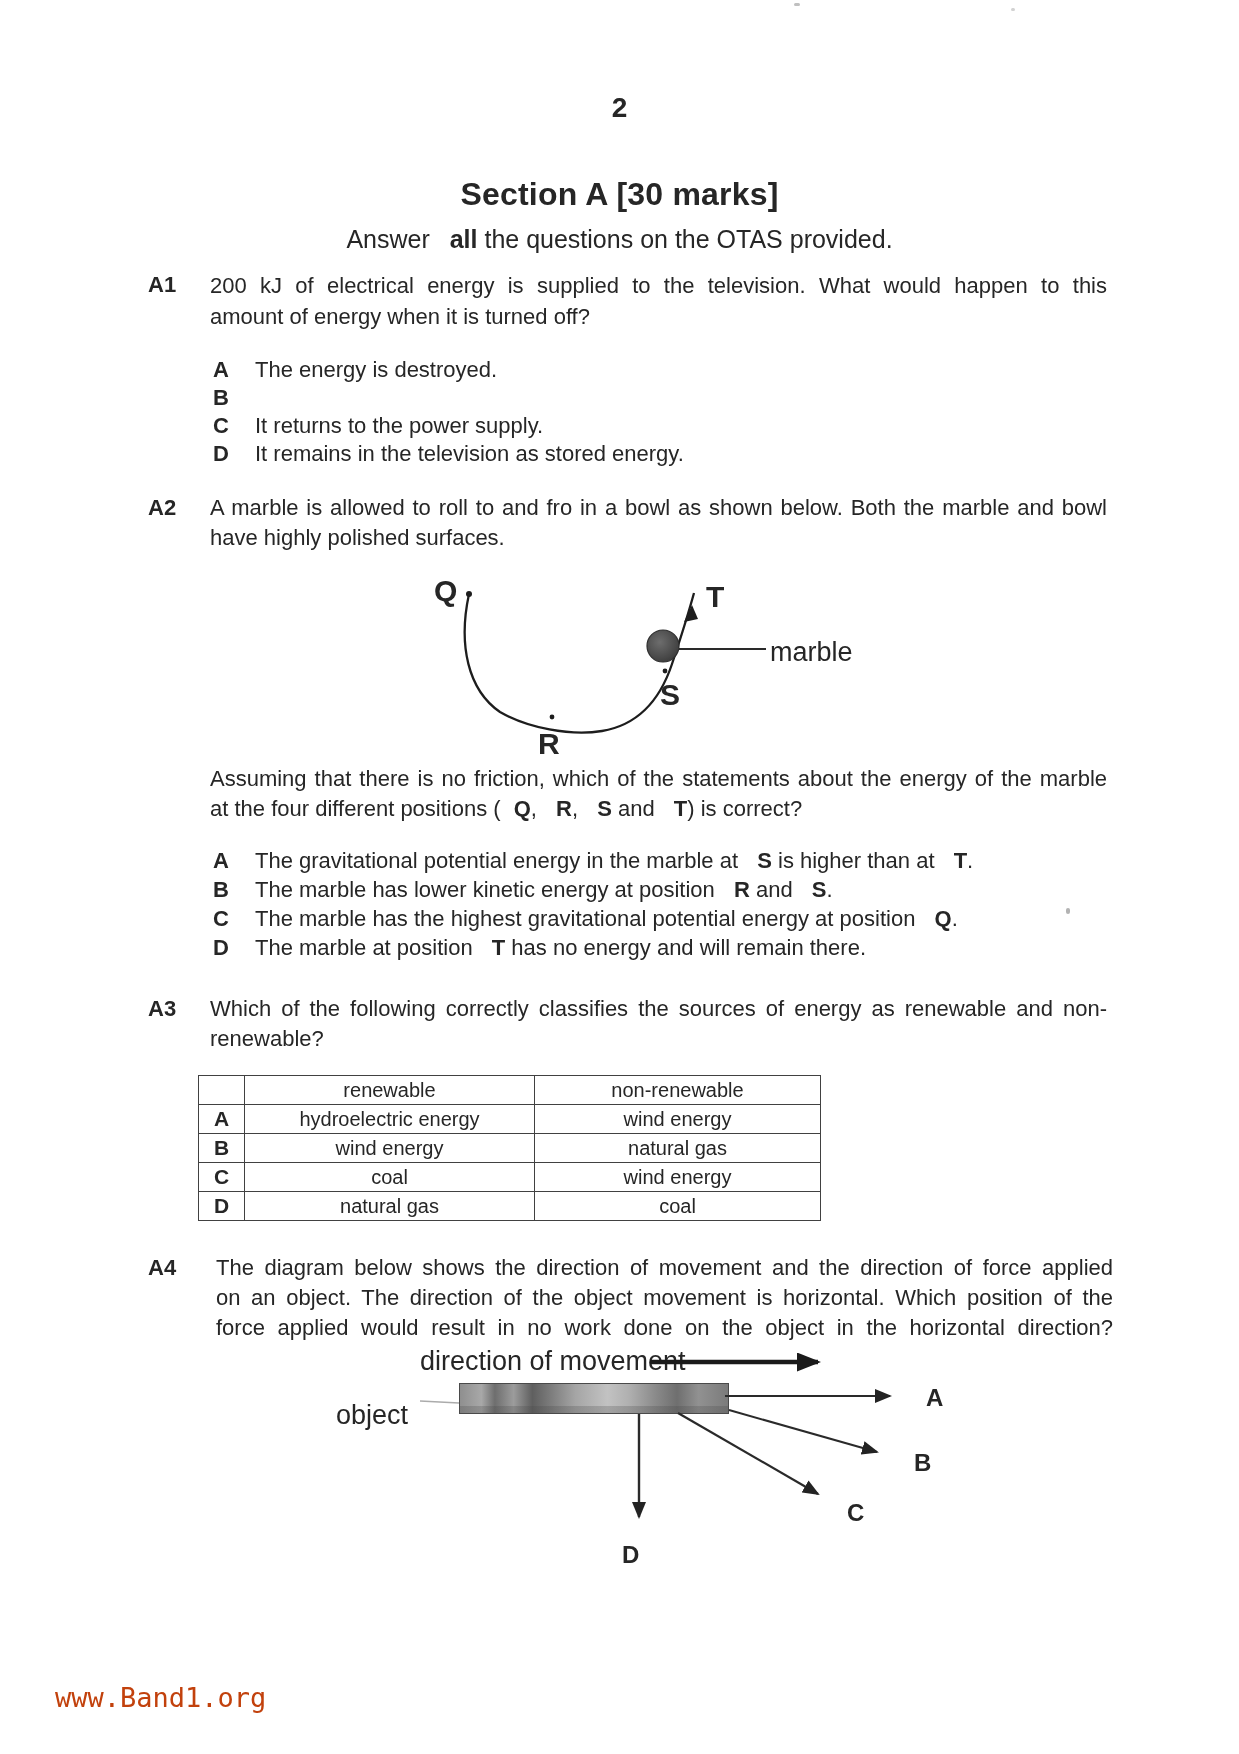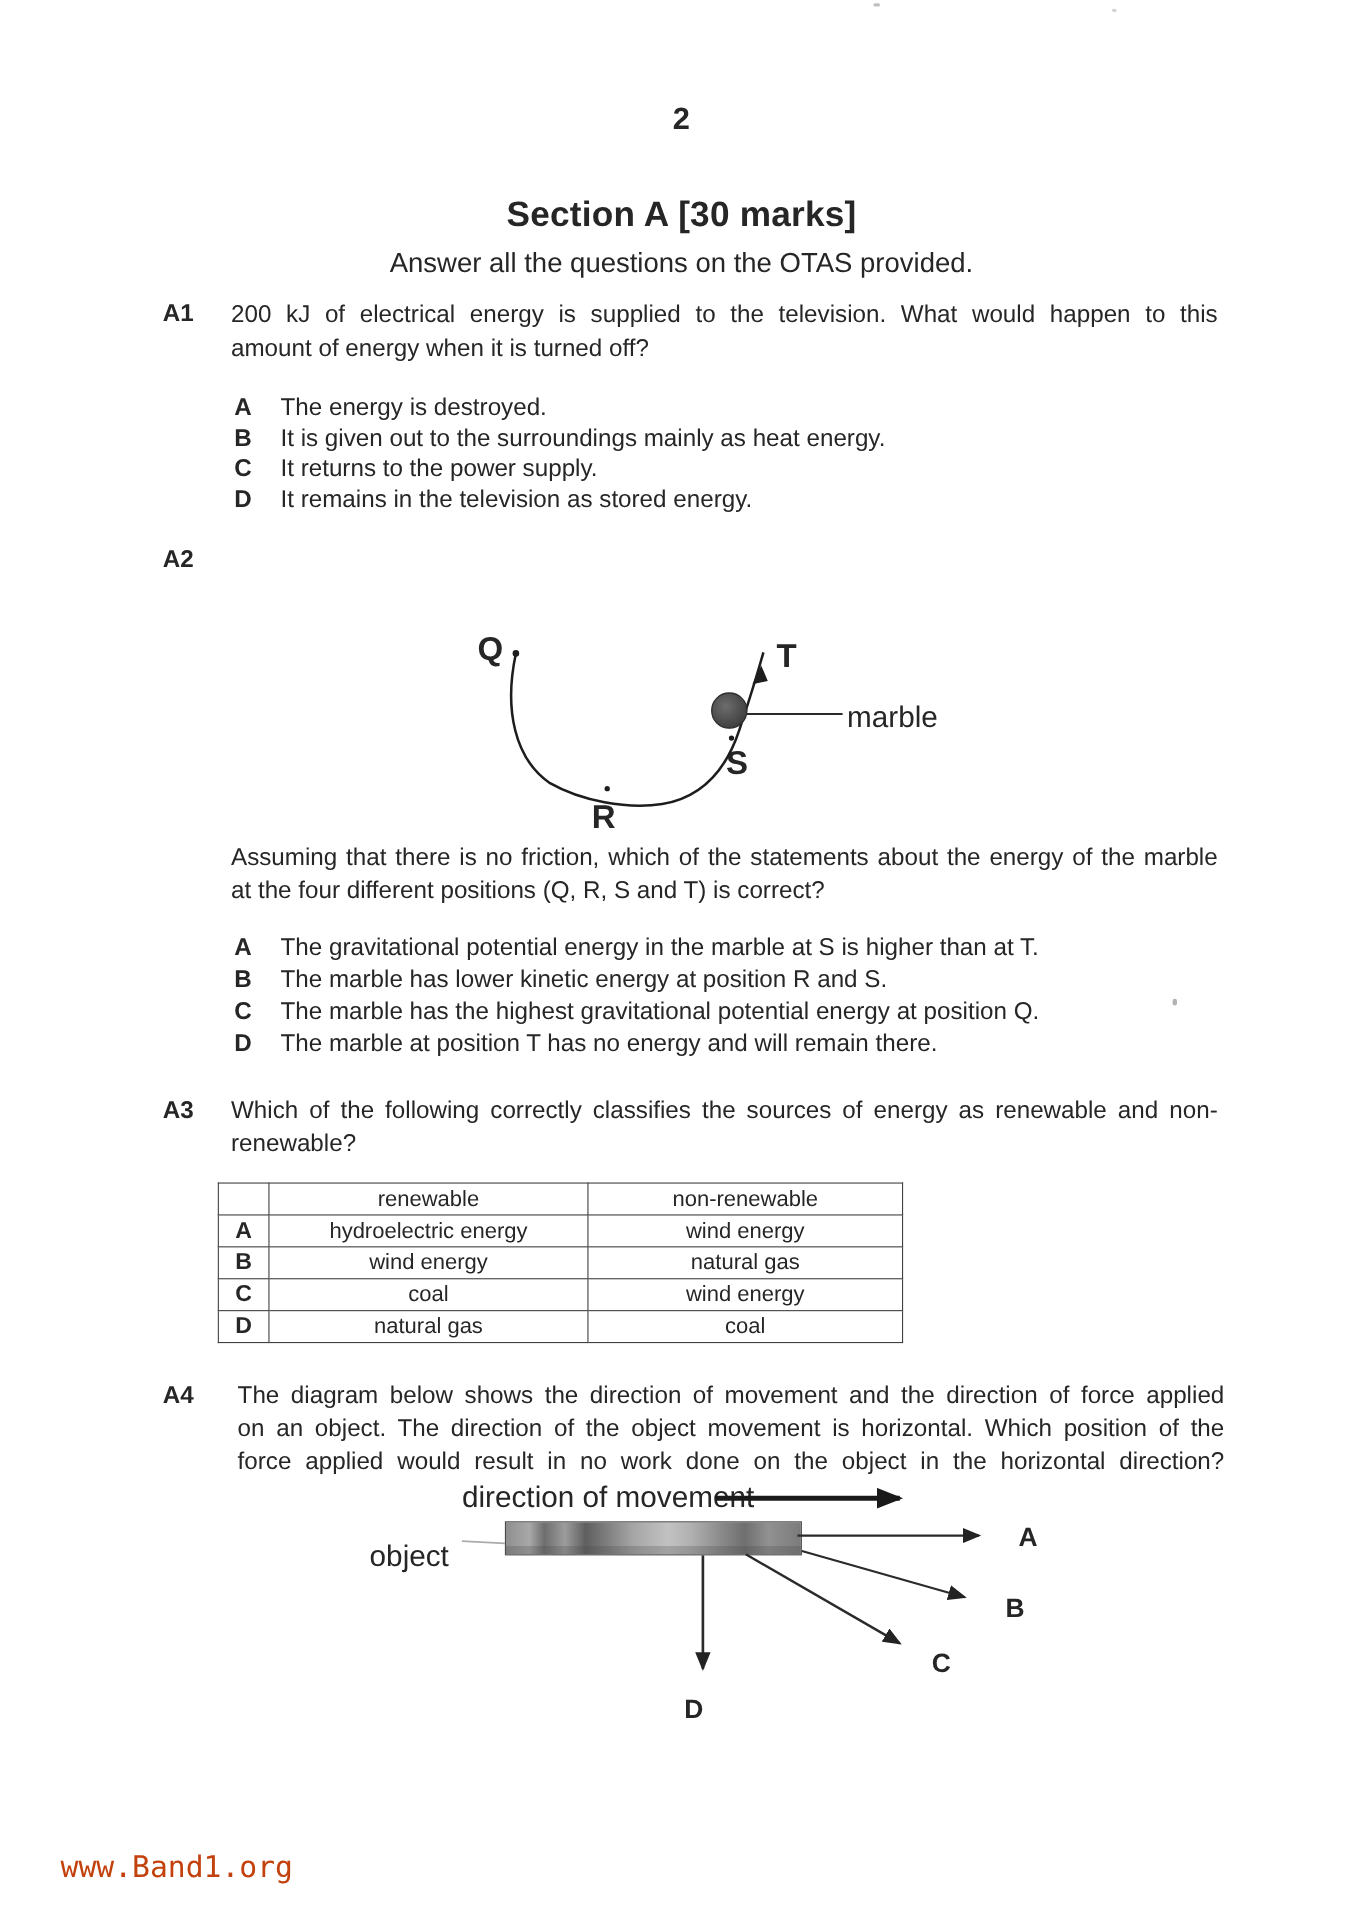--- a/index.html
+++ b/index.html
@@ -2,21 +2,21 @@
 <html><head>
 <meta charset="utf-8">
 <style>
   html,body{margin:0;padding:0;background:#e8e8e8;}
   #page{
     position:relative;width:1239px;height:1754px;background:#ffffff;
     font-family:"Liberation Sans","DejaVu Sans",sans-serif;color:#262626;
     overflow:hidden;margin:0 auto;
   }
   .abs{position:absolute;}
-  .b{font-weight:400;}
+  .b{font-weight:700;margin-left:13px;}
   .center{left:0;width:1239px;text-align:center;}
   .pgnum{font-size:28px;font-weight:700;}
   .sectitle{font-size:32px;font-weight:700;letter-spacing:.2px;}
   .instr{font-size:25px;}
   .qlabel{font-size:22px;font-weight:700;}
   .lines{font-size:22px;line-height:30px;width:897px;}
   .lines.lh31{line-height:31px;}
   .line{white-space:nowrap;}
   .line.just{white-space:normal;text-align:justify;text-align-last:justify;}
   .opts{font-size:22px;}
@@ -53,33 +53,36 @@
     <div class="line just"><span>200 kJ of electrical energy is supplied to the television. What would happen to this</span></div>
     <div class="line"><span>amount of energy when it is turned off?</span></div>
   </div>
   <div class="abs opts" style="left:213px;top:357px">
     <div class="opt" style="height:28px">
       <span class="letter">A</span>
       <span class="otext"><span>The energy is destroyed.</span></span>
     </div>
     <div class="opt" style="height:28px">
       <span class="letter">B</span>
-      <span class="otext"><span>It is given out to the surroundings mainly as heat energy.</span></span>
     </div>
     <div class="opt" style="height:28px">
       <span class="letter">C</span>
       <span class="otext"><span>It returns to the power supply.</span></span>
     </div>
     <div class="opt" style="height:28px">
       <span class="letter">D</span>
       <span class="otext"><span>It remains in the television as stored energy.</span></span>
     </div>
   </div>
 
   <div class="abs qlabel" style="left:148px;top:495px">A2</div>
+  <div class="abs lines" style="left:210px;top:493px">
+    <div class="line just"><span>A marble is allowed to roll to and fro in a bowl as shown below. Both the marble and bowl</span></div>
+    <div class="line"><span>have highly polished surfaces.</span></div>
+  </div>
 
   <div class="abs dlabel" style="left:434px;top:574px">Q</div>
   <div class="abs dlabel" style="left:706px;top:580px">T</div>
   <div class="abs dlabel" style="left:660px;top:678px">S</div>
   <div class="abs dlabel" style="left:538px;top:727px">R</div>
   <div class="abs dtext" style="left:770px;top:637px">marble</div>
 
   <div class="abs lines" style="left:210px;top:764px">
     <div class="line just"><span>Assuming that there is no friction, which of the statements about the energy of the marble</span></div>
     <div class="line"><span>at the four different positions (</span><span class="b">Q</span><span>, </span><span class="b">R</span><span>, </span><span class="b">S</span><span> and </span><span class="b">T</span><span>) is correct?</span></div>

